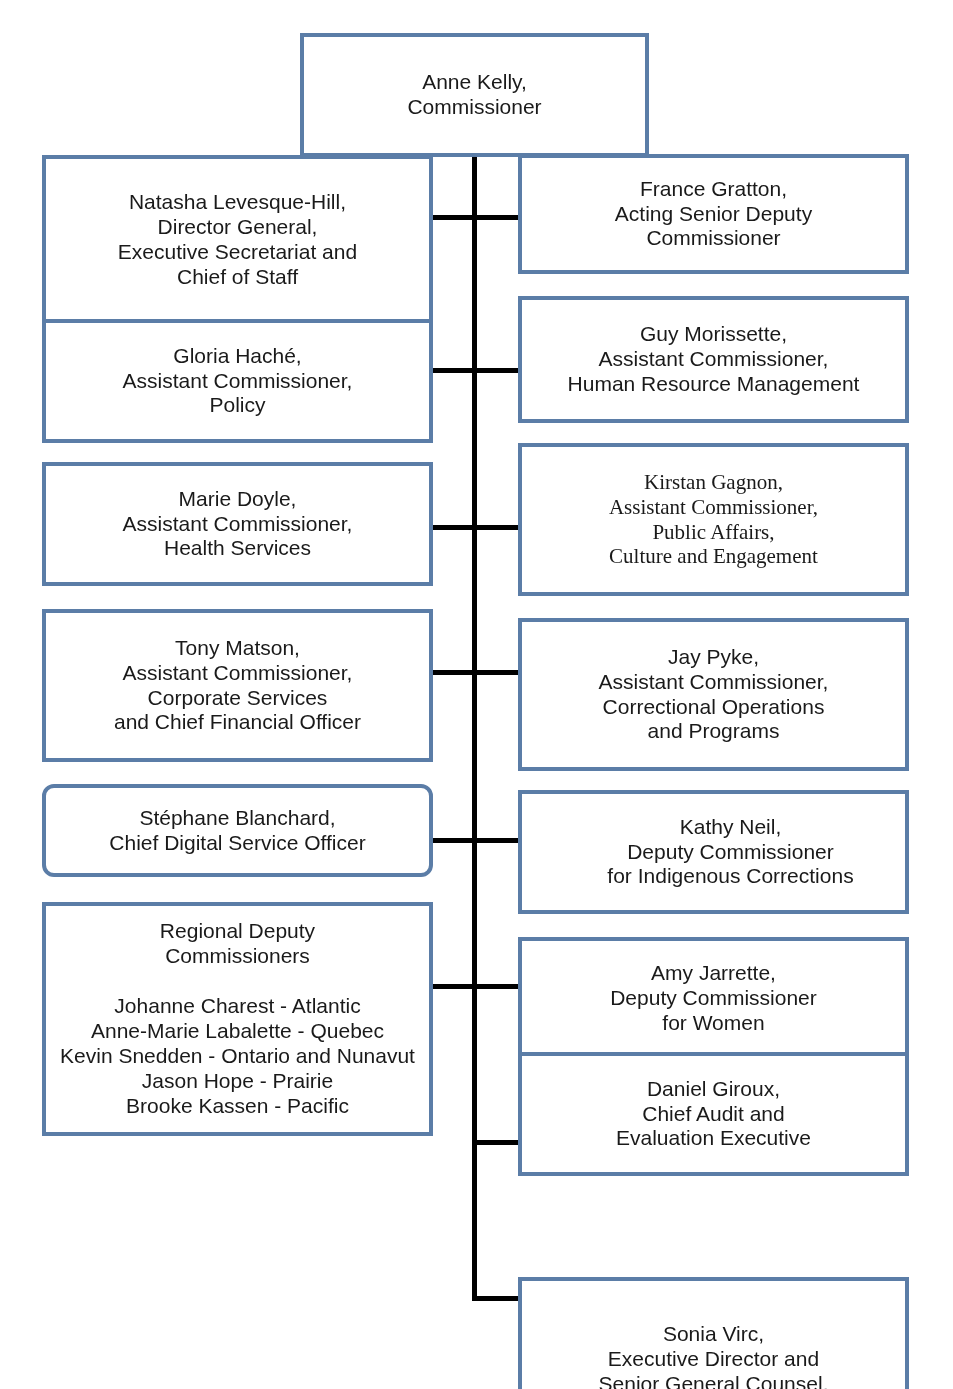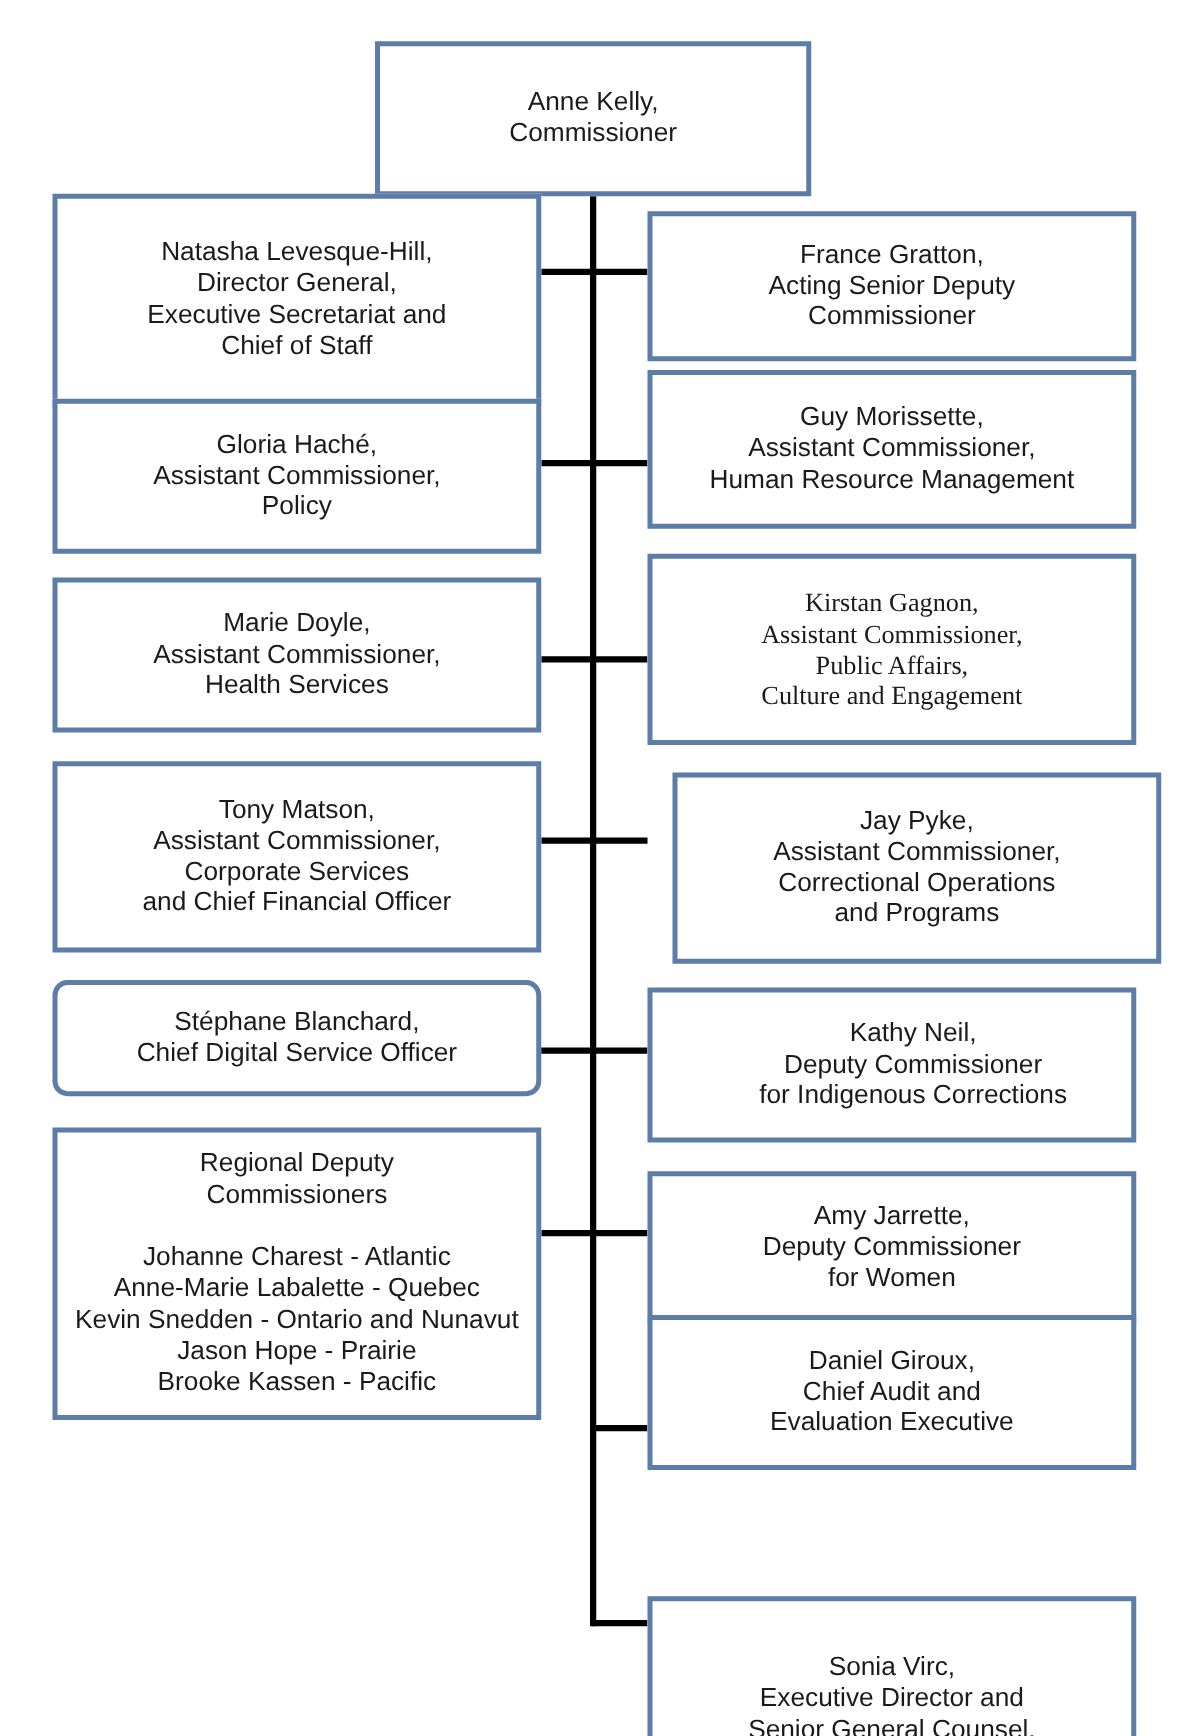--- a/index.html
+++ b/index.html
@@ -56,24 +56,24 @@
   
   .b-top { left: 300px; top: 10px;  width: 349px; height: 124px; margin-top: 23px; }
   .col-l { left: 42px;  width: 391px; }
   .col-r { left: 518px; width: 391px; }
   .b-l1 { top: 155px;  height: 170px; }
   .b-l2 { top: 319px;  height: 124px; justify-content: center; }
   .b-l3 { top: 462px;  height: 124px; }
   .b-l4 { top: 609px;  height: 153px; }
   .b-l5 { top: 784px;  height: 93px; border-radius: 12px;  }
   .b-l6 { top: 902px;  height: 234px; }
-  .b-r1 { top: 154px;  height: 120px; margin-top: 15px; }
+  .b-r1 { top: 154px;  height: 120px; }
   .b-r2 { top: 296px;  height: 127px; }
   .b-r3 { top: 443px;  height: 153px; font-family: Liberation Serif, serif; }
-  .b-r4 { top: 618px;  height: 153px; margin-left: 20px; }
+  .b-r4 { top: 618px;  height: 153px; }
   .b-r5 { top: 790px;  height: 124px; padding-left: 34px; }
   .b-r6 { top: 937px;  height: 123px; }
   .b-r7 { top: 1052px; height: 124px; }
   .b-r8 { top: 1277px; height: 190px; }
 </style>
 </head>
 <body>
 
 <div class="canvas">
 

